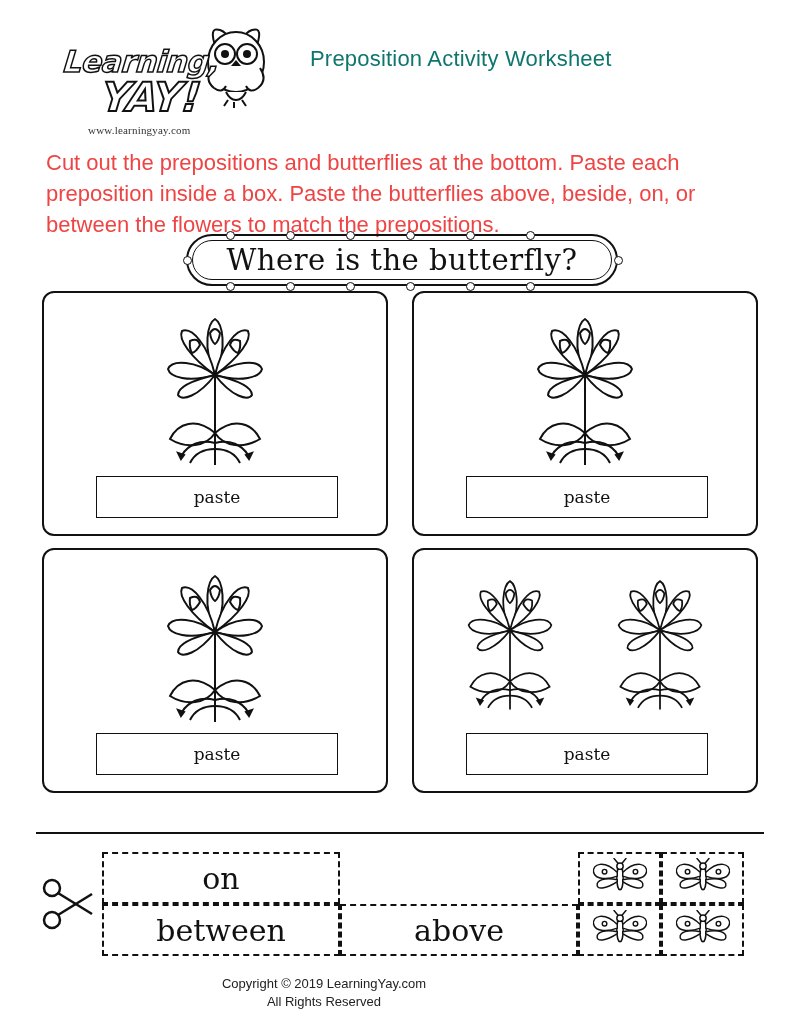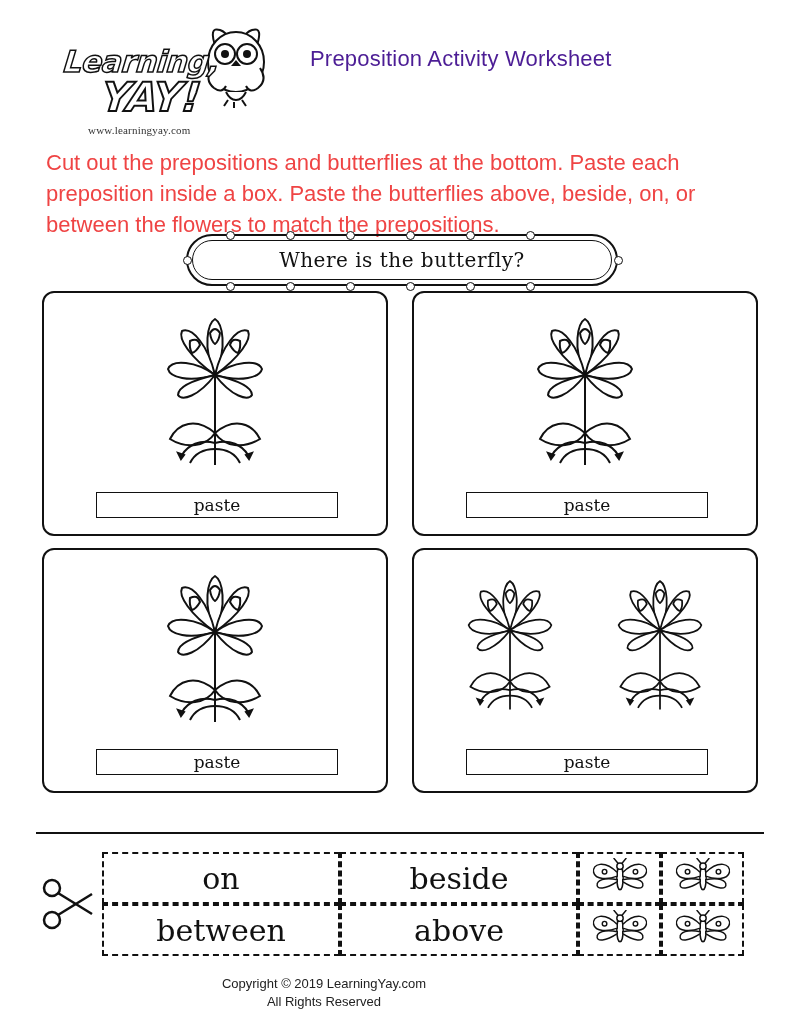--- a/index.html
+++ b/index.html
@@ -69,21 +69,21 @@
     top: 0px;
     width: 100px;
     height: 92px;
   }
 
   .worksheet-title {
     position: absolute;
     left: 310px;
     top: 46px;
     font-size: 22px;
-    color: #4c1d95;
+    color: #0f766e;
     letter-spacing: 0.2px;
     white-space: nowrap;
   }
   .name-row {
     position: absolute;
     left: 386px;
     top: 105px;
     font-size: 20px;
     color: #111111;
     white-space: nowrap;
@@ -131,21 +131,21 @@
     border: 1.5px solid #111111;
     border-radius: 20px;
   }
   .banner-text {
     position: absolute;
     inset: 0;
     display: flex;
     align-items: center;
     justify-content: center;
     font-family: "DejaVu Serif", serif;
-    font-size: 20px;
+    font-size: 29px;
     color: #111111;
     letter-spacing: 0.5px;
   }
   .scallop {
     position: absolute;
     width: 7px;
     height: 7px;
     border: 1.2px solid #111111;
     border-radius: 50%;
     background: #ffffff;
@@ -170,21 +170,21 @@
   .cell.c0 { left: 0px;   top: 0px; }
   .cell.c1 { left: 370px; top: 0px; }
   .cell.c2 { left: 0px;   top: 257px; }
   .cell.c3 { left: 370px; top: 257px; }
 
   .paste-box {
     position: absolute;
     left: 52px;
     bottom: 16px;
     width: 242px;
-    height: 26px;
+    height: 42px;
     border: 1.5px solid #111111;
     box-sizing: border-box;
     display: flex;
     align-items: center;
     justify-content: center;
     font-family: "DejaVu Serif", serif;
     font-size: 17px;
     color: #111111;
     background: #ffffff;
   }
@@ -483,21 +483,20 @@
         <circle cx="12" cy="14" r="8"></circle>
         <circle cx="12" cy="46" r="8"></circle>
         <path d="M18 19 L52 40"></path>
         <path d="M18 41 L52 20"></path>
       </g>
     </svg>
   </div>
 
   <div class="cut-grid">
     <div class="cut-cell w col0 row0">on</div>
-    <div class="cut-cell w col1 row0">beside</div>
     <div class="cut-cell w col1 row1">above</div>
     <div class="cut-cell w col0 row1">between</div>
 
     <div class="bfly-cell bc0">
       <svg viewBox="0 0 70 44" width="66" height="40">
         <g fill="#ffffff" stroke="#111111" stroke-width="1.6">
           <ellipse cx="35" cy="22" rx="3.5" ry="13"></ellipse>
           <path d="M32 16 C18 2 4 6 6 16 C8 24 22 24 32 20 Z"></path>
           <path d="M38 16 C52 2 66 6 64 16 C62 24 48 24 38 20 Z"></path>
           <path d="M32 26 C20 34 8 36 10 28 C12 22 24 22 32 24 Z"></path>

